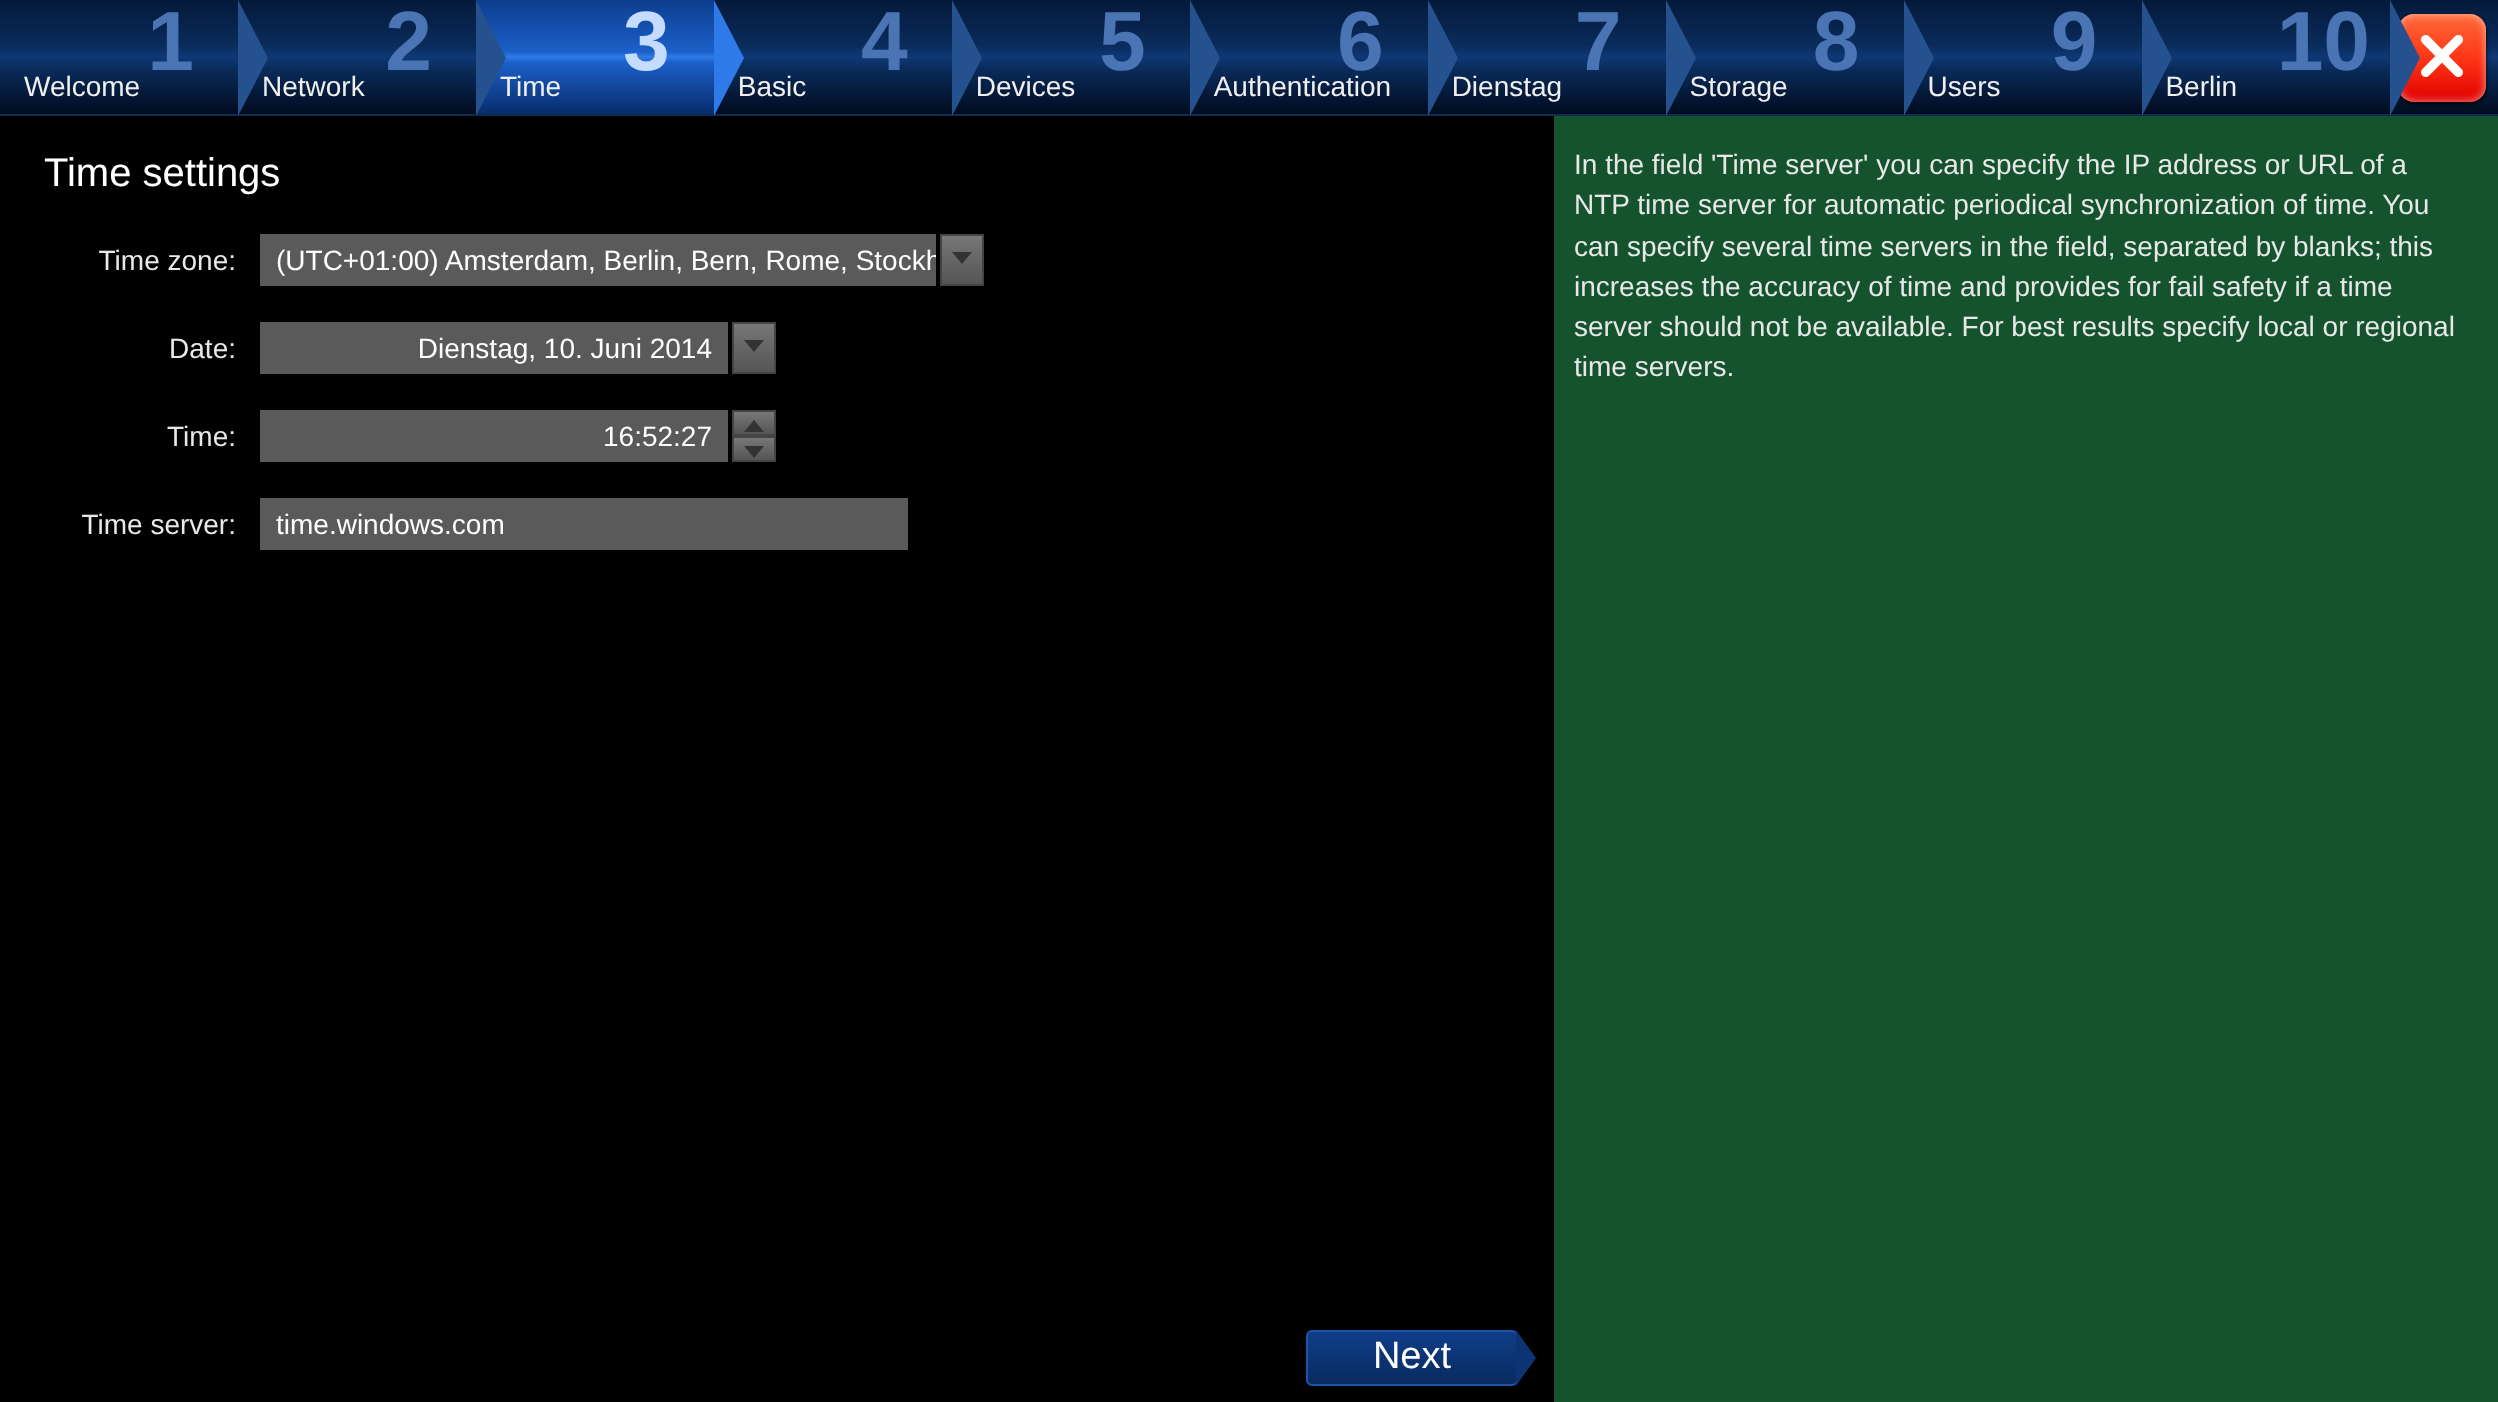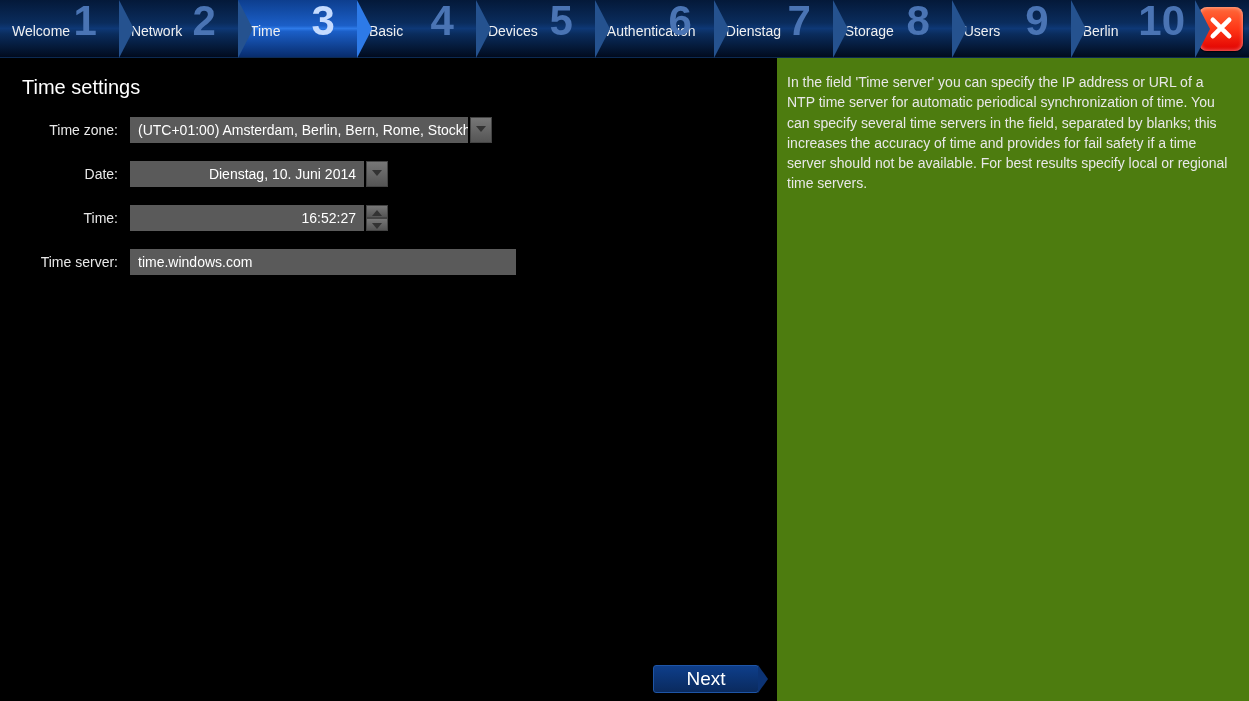--- a/index.html
+++ b/index.html
@@ -11,21 +11,21 @@
     border-bottom:1px solid #0c2a52;position:relative
   }
   .step{
     position:relative;flex:1 1 0;height:100%;padding-left:12px;display:flex;align-items:flex-end;
     cursor:pointer;color:#d6d6d6
   }
   .step .num{
     position:absolute;top:0;right:22px;font-size:42px;font-weight:bold;
     color:#4a74b4;line-height:1
   }
-  .step .label{font-size:14px;padding-bottom:18px;color:#f0f0f0}
+  .step .label{font-size:14px;padding-bottom:6px;color:#f0f0f0}
   
   .step::after{
     content:"";position:absolute;right:-14px;top:0;width:0;height:0;z-index:2;
     border-top:29px solid transparent;border-bottom:29px solid transparent;
     border-left:14px solid rgba(0,0,0,0);pointer-events:none
   }
   .step::before{
     content:"";position:absolute;right:-15px;top:0;width:0;height:0;z-index:1;
     border-top:29px solid transparent;border-bottom:29px solid transparent;
     border-left:15px solid #25528f;pointer-events:none
@@ -40,21 +40,21 @@
     width:44px;height:44px;margin:7px 6px 7px 4px;border-radius:8px;
     background:linear-gradient(to bottom,#ff6a3a 0%,#ff3616 50%,#e00000 100%);
     display:flex;align-items:center;justify-content:center;cursor:pointer;
     box-shadow:inset 0 0 4px rgba(255,255,255,.6),0 1px 2px #000
   }
   .close-btn svg{width:28px;height:28px}
 
   
   .content{display:flex;height:calc(701px - 58px)}
   .left-pane{flex:0 0 777px;position:relative;background:#000000;padding:18px 22px}
-  .right-pane{flex:1;background:#4d7c0f;padding:14px 16px 14px 10px;font-size:14px;line-height:1.45;color:#e8e8e8}
+  .right-pane{flex:1;background:#14532d;padding:14px 16px 14px 10px;font-size:14px;line-height:1.45;color:#e8e8e8}
   .page-title{font-size:20px;font-weight:normal;margin-bottom:18px}
   .form-row{display:flex;align-items:center;margin-bottom:18px}
   .form-row .fld-label{width:108px;text-align:right;padding-right:12px;font-size:14px;color:#e8e8e8}
   .fld-box{height:26px;background:#5a5a5a;display:flex;align-items:center}
   .tz-select{width:338px;padding:0 8px;color:#fff;font-size:14px;white-space:nowrap;overflow:hidden;text-overflow:ellipsis}
   .dropdown-btn,.spinner-btn{
     width:22px;height:26px;margin-left:2px;background:linear-gradient(to bottom,#777 0%,#555 100%);
     border:1px solid #444;display:flex;align-items:center;justify-content:center;cursor:pointer
   }
   .dropdown-btn svg{width:12px;height:12px;fill:#333}
@@ -66,21 +66,21 @@
   }
   .checkbox svg{width:18px;height:18px}
   .date-field{width:234px;justify-content:flex-end;padding-right:8px}
   .time-field{width:234px;justify-content:flex-end;padding-right:8px}
   .spinner{width:22px;height:26px;margin-left:2px;display:flex;flex-direction:column}
   .spinner .half{
     height:13px;background:linear-gradient(to bottom,#777 0%,#555 100%);
     border:1px solid #444;display:flex;align-items:center;justify-content:center;cursor:pointer
   }
   .spinner .half svg{width:10px;height:8px;fill:#333}
-  .server-field{width:386px;padding:0 8px;color:#fff}
+  .server-field{width:324px;padding:0 8px;color:#fff}
 
   
   .next-btn{
     position:absolute;right:18px;bottom:8px;width:106px;height:28px;
     background:linear-gradient(to bottom,#0e3e8a 0%,#0a2a5e 100%);
     border:1px solid #1e55a6;border-radius:3px;color:#fff;
     display:flex;align-items:center;justify-content:center;cursor:pointer;
     font-size:19px
   }
   .next-btn::after{

